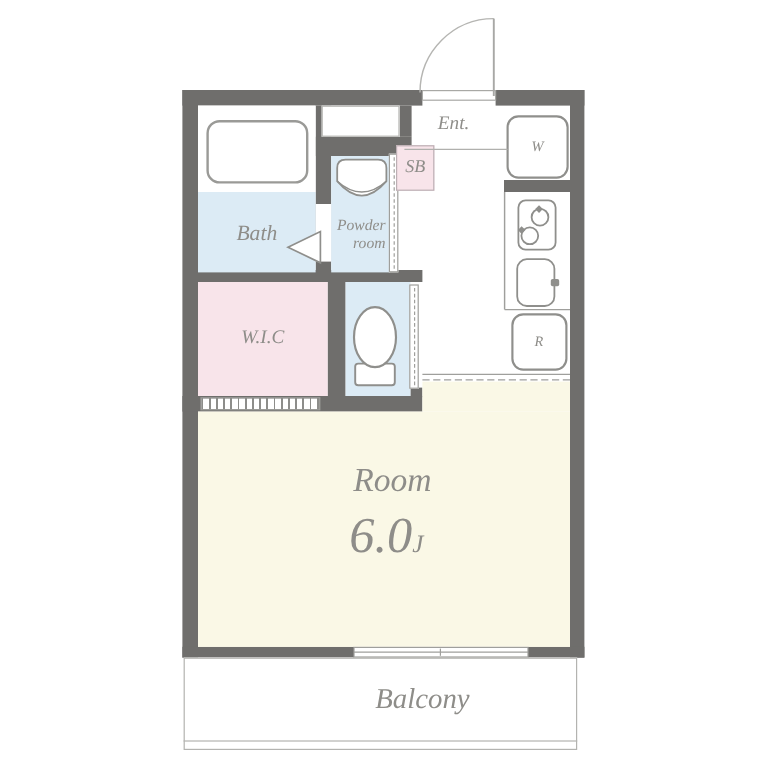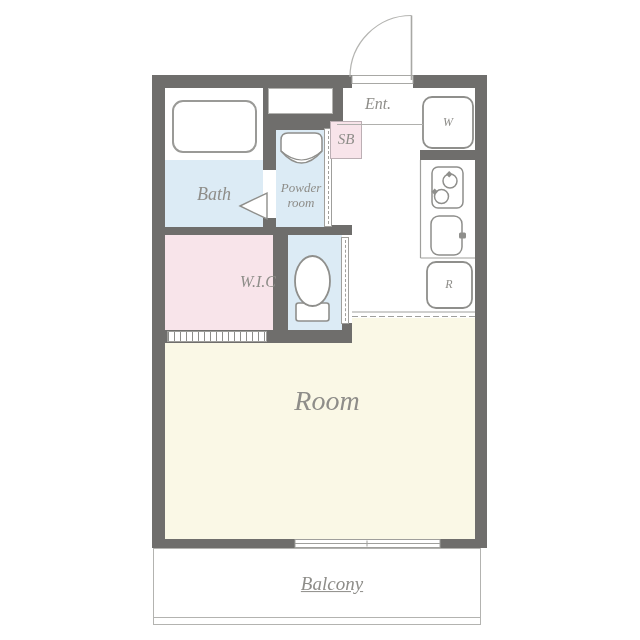--- a/index.html
+++ b/index.html
@@ -6,21 +6,21 @@
   #canvas{position:relative;width:640px;height:640px;background:#fff;overflow:hidden;
           font-family:"Liberation Serif","DejaVu Serif",serif;}
   .abs{position:absolute;}
   .wall{position:absolute;background:var(--c-wall,#6f6e6c);}
   .whitefill{position:absolute;background:#ffffff;}
   .blue{background:var(--c-water,#dcebf5);}
   .pink{background:var(--c-pink,#f8e4ea);}
   .cream{background:var(--c-cream,#faf8e6);}
   .room-fill{position:absolute;}
   .lbl{position:absolute;transform:translate(-50%,-50%);font-style:italic;
-       color:var(--c-text,#8e8d89);white-space:nowrap;text-align:center;line-height:1.15;}
+       color:var(--c-text,#8e8d89);white-space:nowrap;text-align:right;line-height:1.15;}
   .outlined{border:1px solid #b3b3b0;box-sizing:border-box;background:#fff;}
   .slide-door{position:absolute;background:#fff;border:1px solid #9f9f9c;box-sizing:border-box;}
   .slide-door::after{content:"";position:absolute;top:2px;bottom:2px;left:50%;
        border-left:1px dashed #9f9f9c;}
   .hatch{position:absolute;box-sizing:border-box;border:1px solid #9f9f9c;background:
        repeating-linear-gradient(90deg,#8d8d8a 0 1.5px,#ffffff 1.5px 6px);}
   #icon-layer{position:absolute;left:0;top:0;pointer-events:none;}
   .balcony-box{position:absolute;border:1px solid #b3b3b0;box-sizing:border-box;background:#fff;}
   .thin-line{position:absolute;border-top:1px solid #b3b3b0;}
 </style>
@@ -127,18 +127,21 @@
   </svg>
 
   <div class="lbl" style="left:378px;top:104px;font-size:16px;">Ent.</div>
   <div class="lbl" style="left:448px;top:123px;font-size:12px;">W</div>
   <div class="lbl" style="left:346px;top:140px;font-size:15px;">SB</div>
   <div class="lbl" style="left:214px;top:194px;font-size:18px;font-style:italic;">Bath</div>
   <div class="lbl" style="left:301px;top:196px;font-size:13px;">
     <span>Powder</span><br>
     <span>room</span>
   </div>
-  <div class="lbl" style="left:219px;top:282px;font-size:16px;margin-left:39px;">W.I.C</div>
+  <div class="lbl" style="left:219px;top:282px;font-size:16px;">W.I.C</div>
   <div class="lbl" style="left:449px;top:285px;font-size:12px;">R</div>
   <div class="lbl" style="left:327px;top:401px;font-size:28px;">Room</div>
-  <div class="lbl" style="left:332px;top:584px;font-size:19px;text-decoration:underline;">Balcony</div>
+  <div class="lbl" style="left:322px;top:447px;font-size:42px;">
+    <span>6.0</span><span style="font-size:21px;">J</span>
+  </div>
+  <div class="lbl" style="left:352px;top:584px;font-size:24px;">Balcony</div>
 
 </div>
 
 </body></html>

